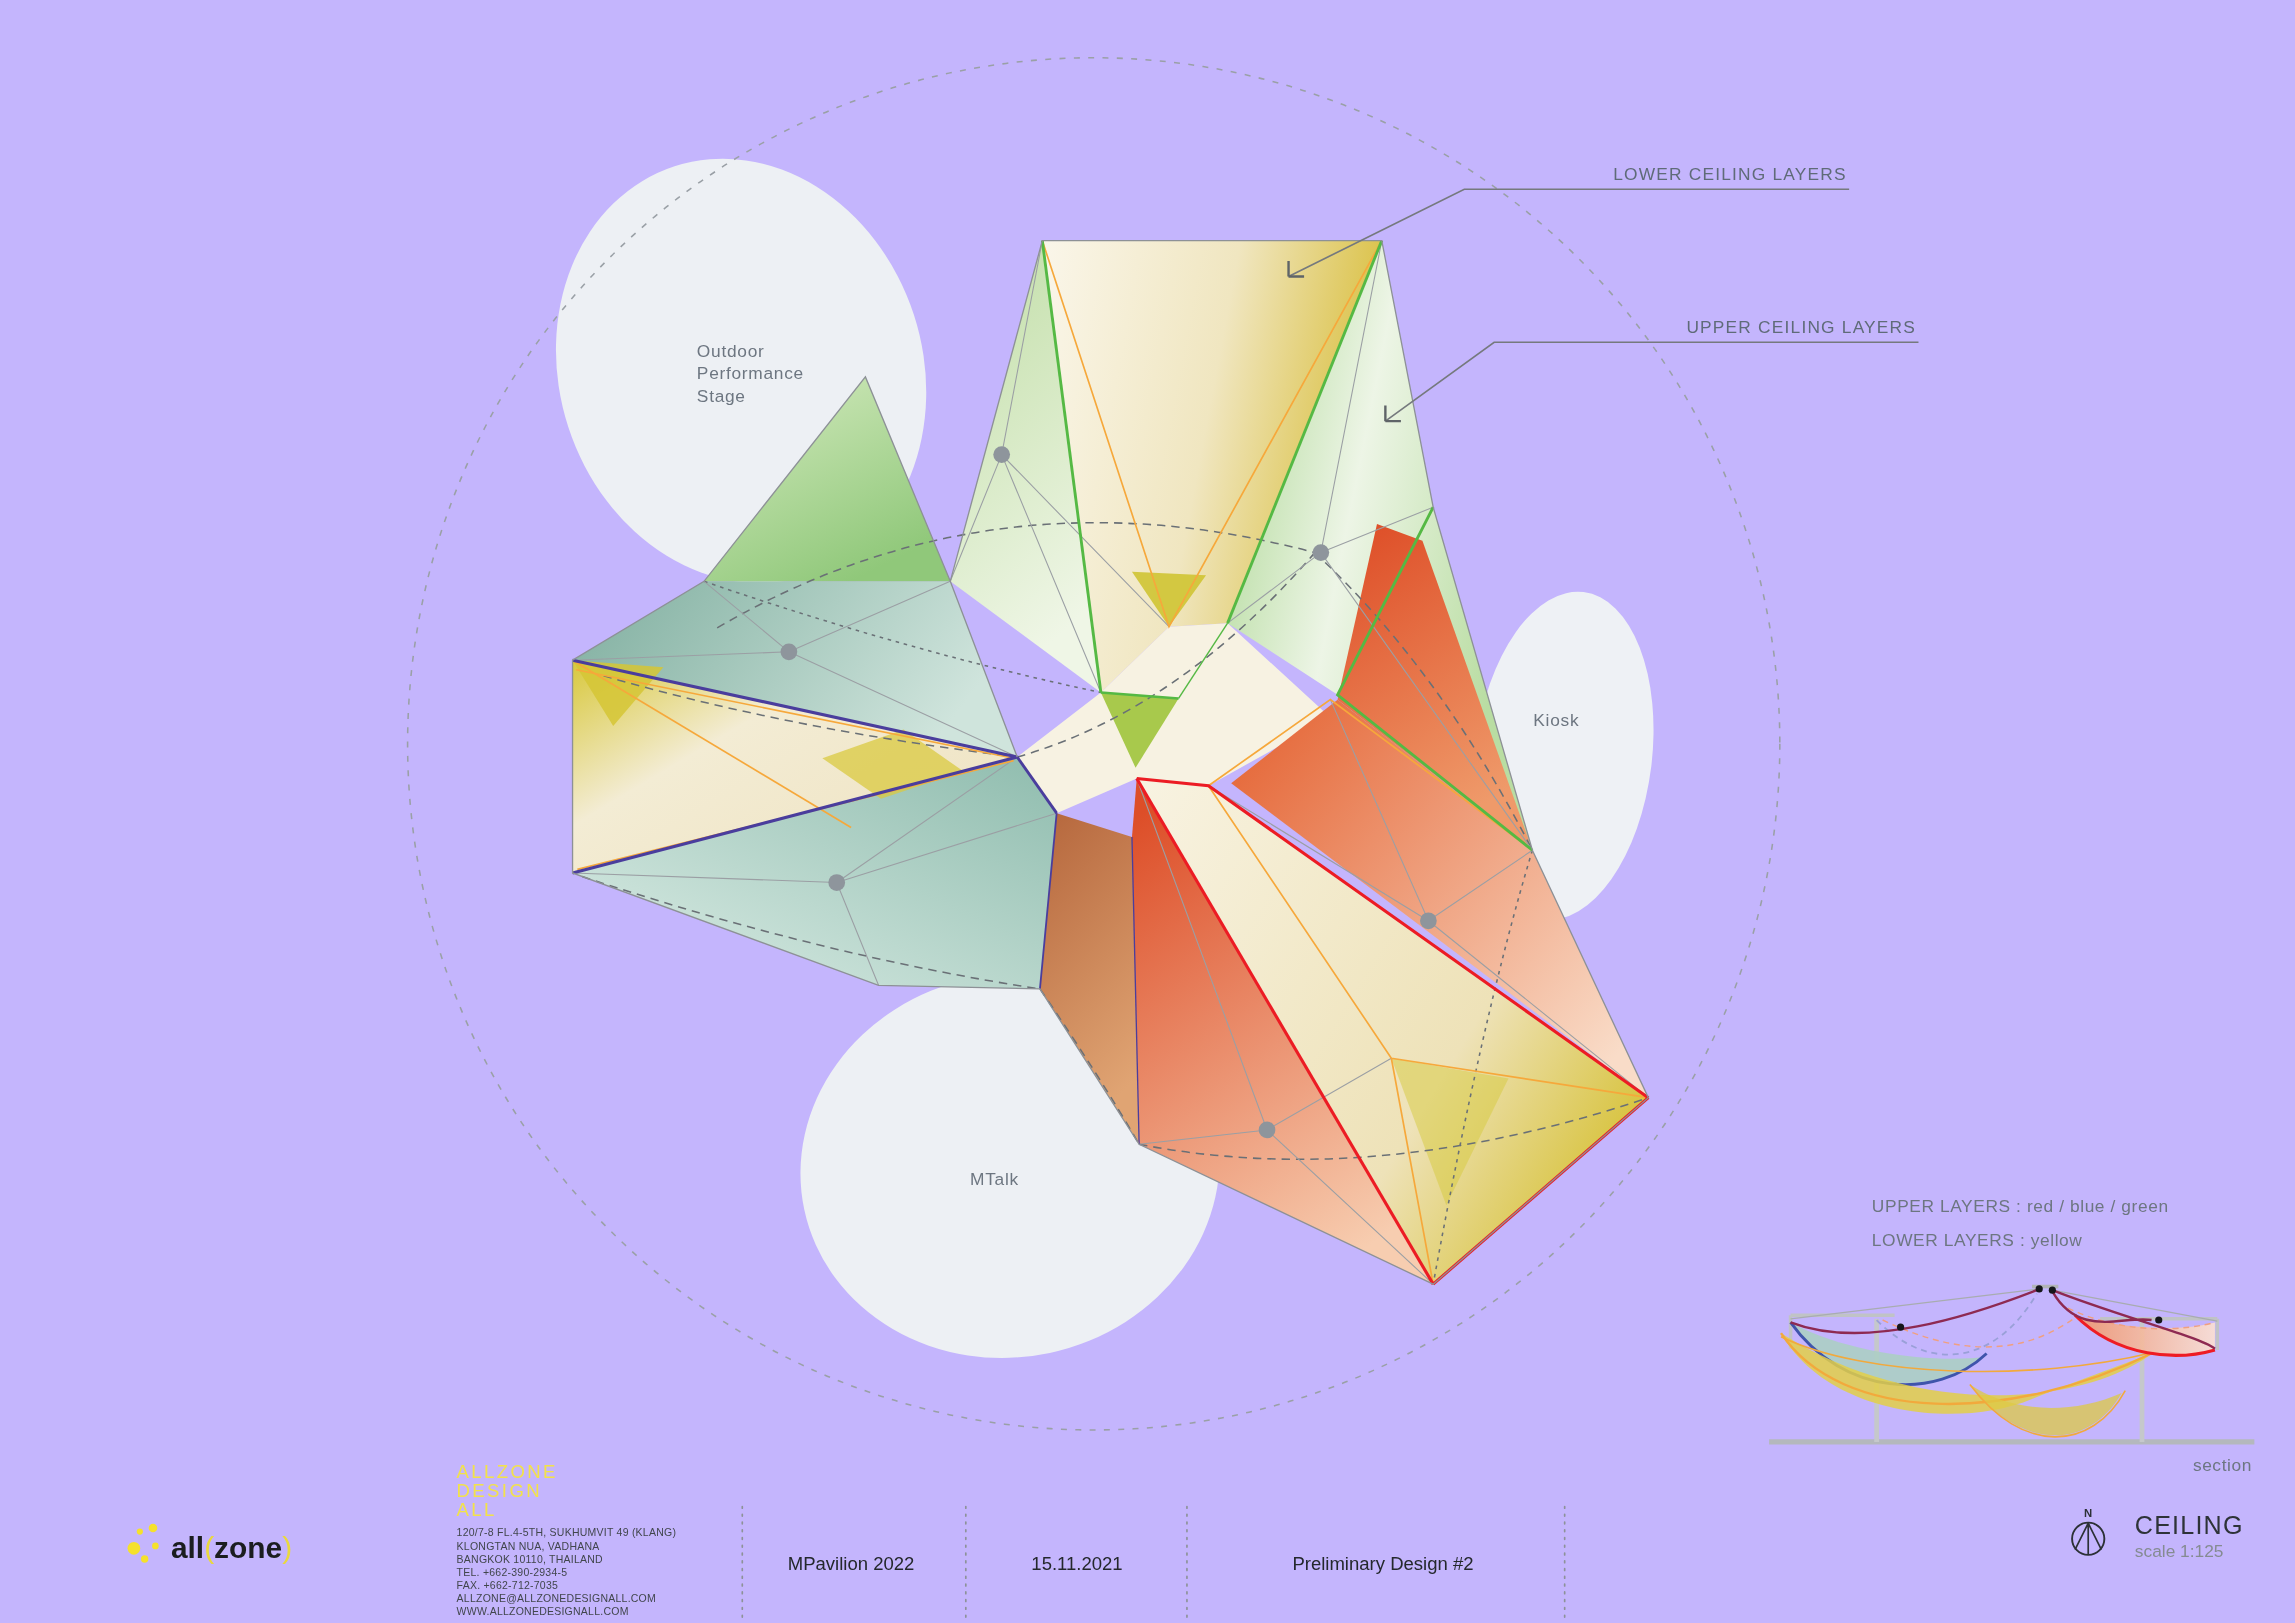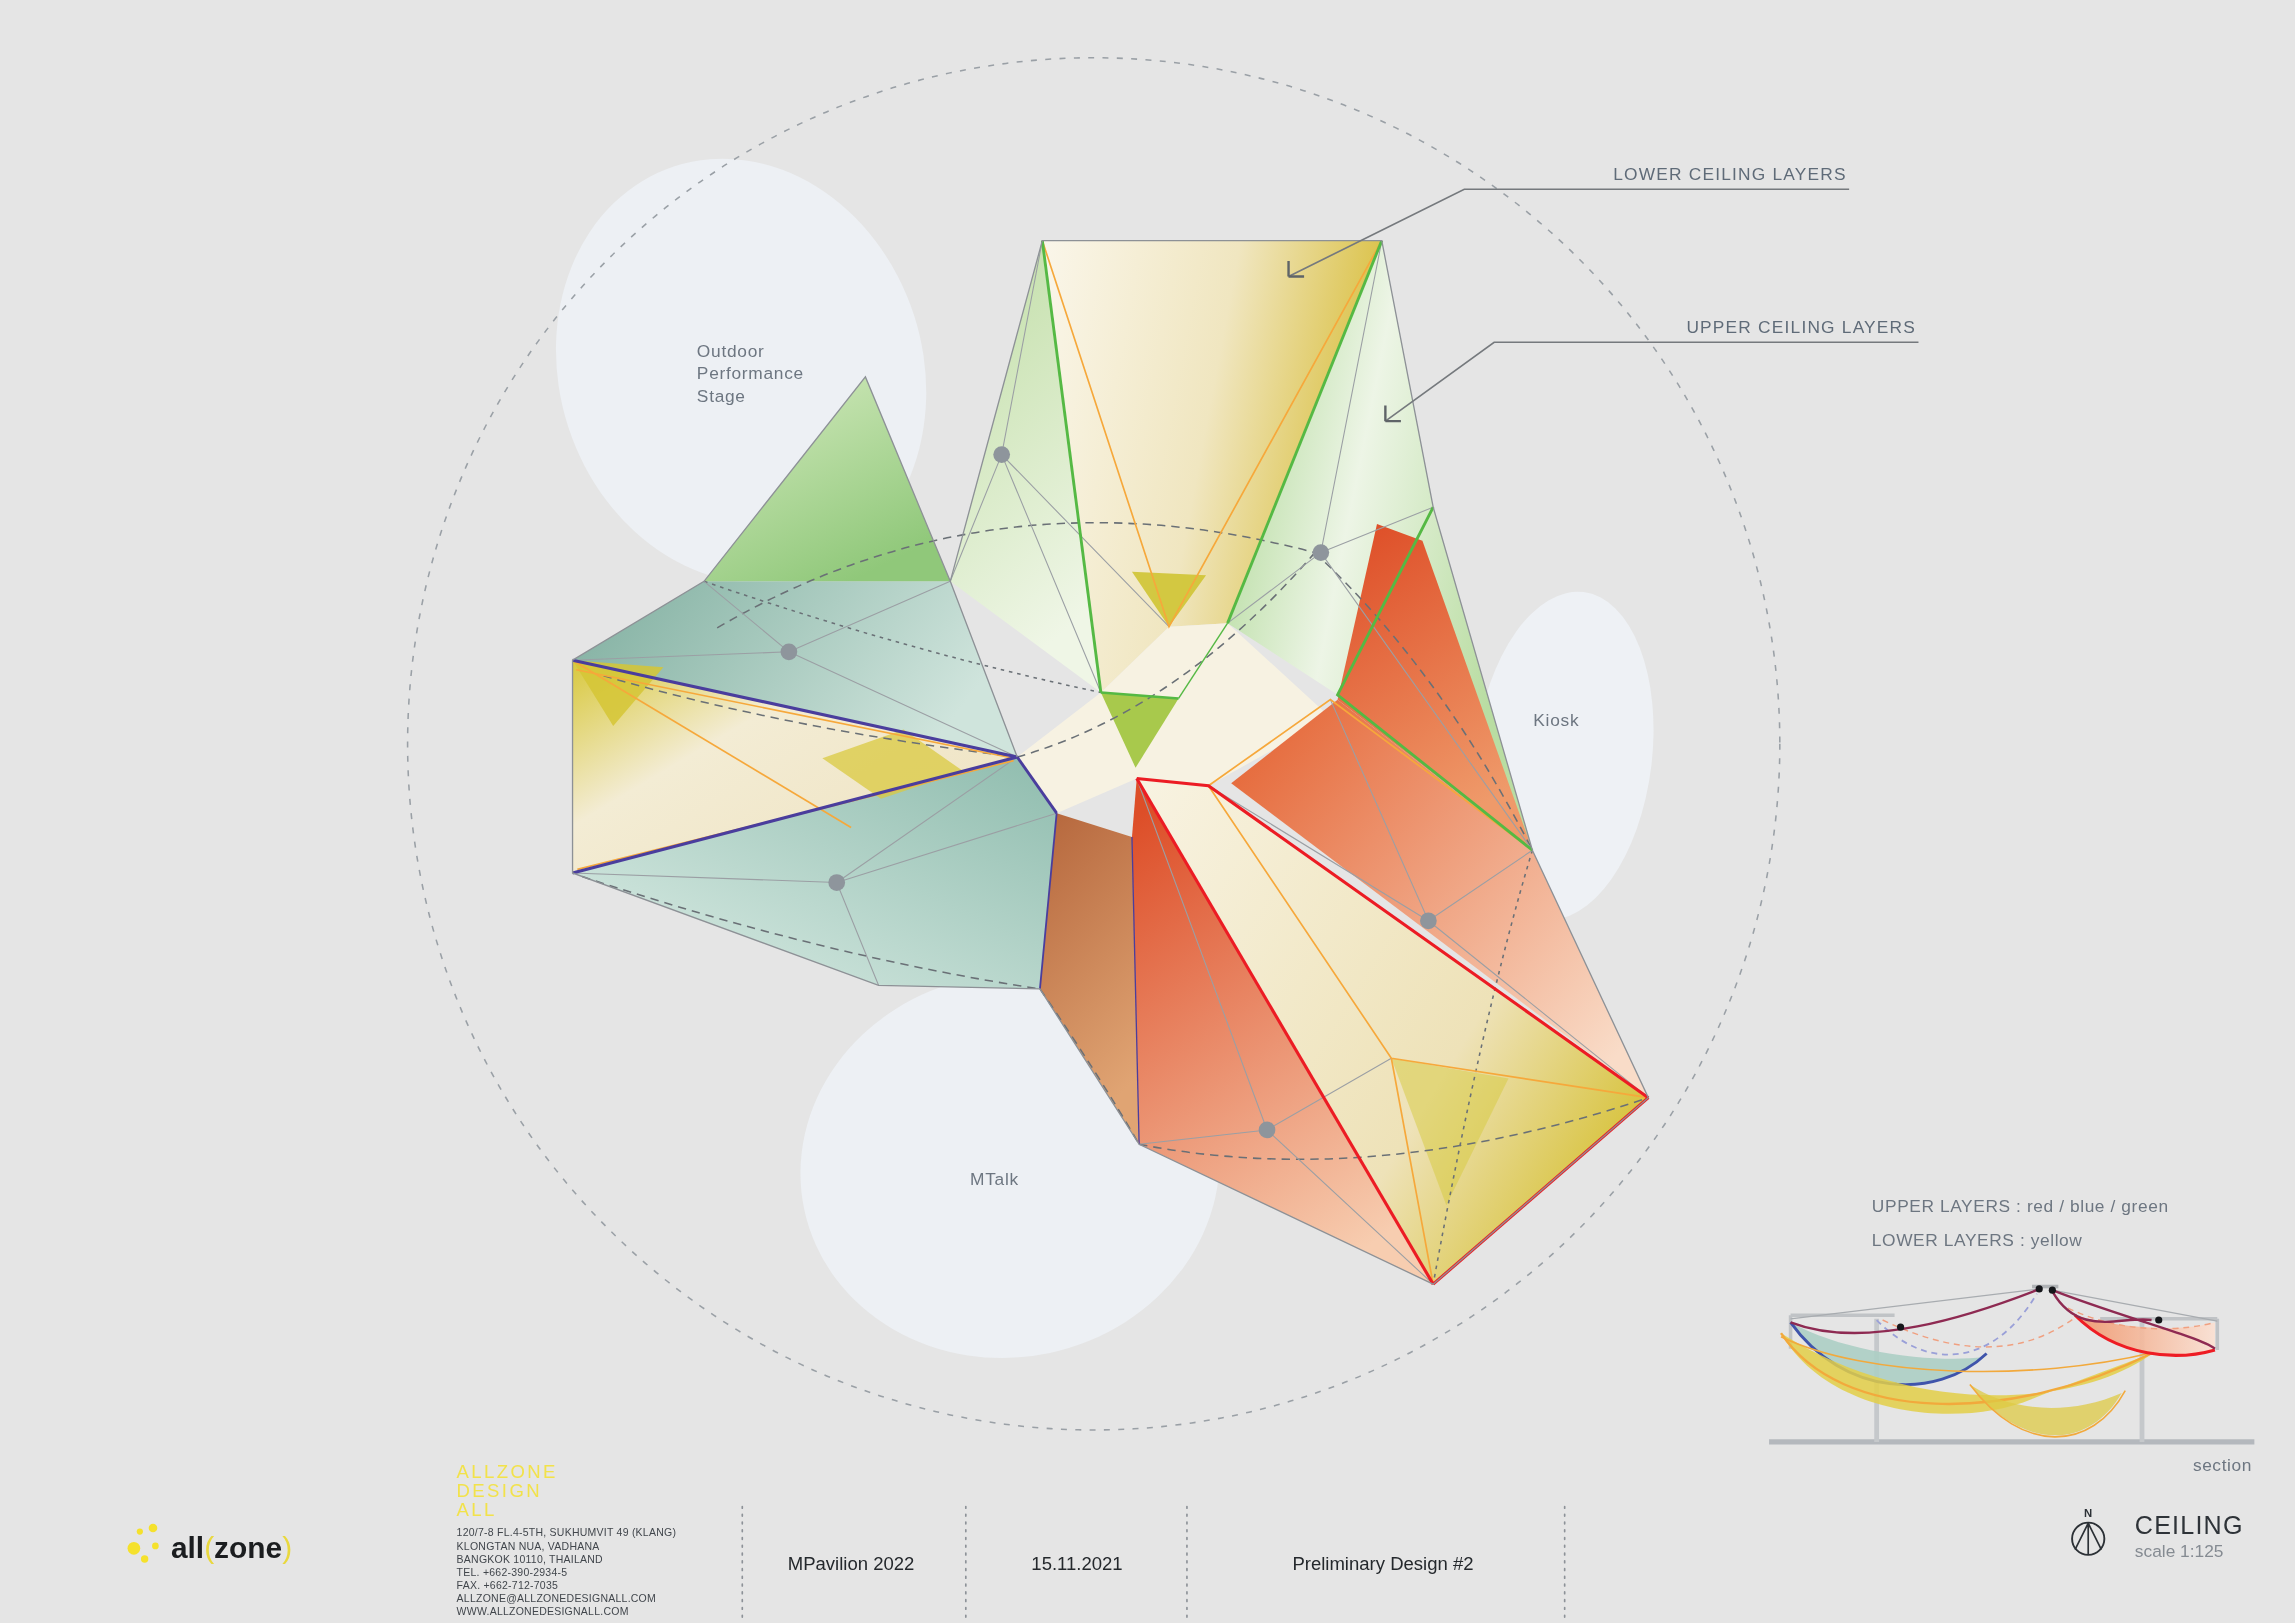--- a/index.html
+++ b/index.html
@@ -1,17 +1,17 @@
 <!DOCTYPE html>
 <html style="font-size:9.6px"><head>
 <meta charset="utf-8">
 <style>
   html,body{margin:0;padding:0;background:#ffffff;}
   body{font-family:"Liberation Sans", sans-serif;}
-  .sheet{width:2295px;height:1624px;overflow:hidden;background:#e5e5e5;}
+  .sheet{width:2295px;height:1624px;overflow:hidden;background:#c4b5fd;}
   svg{display:block;}
   text{font-family:"Liberation Sans", sans-serif;}
   .ann{fill:#6d7681;font-size:14.5px;letter-spacing:0.6px;}
   .ann-caps{fill:#5f6b78;font-size:14.5px;letter-spacing:1px;}
   .legend{fill:#6d7681;font-size:14.5px;letter-spacing:0.5px;}
   .tb-main{fill:#24282c;font-size:15.5px;}
   .tb-sheet{fill:#2e3338;font-size:21px;letter-spacing:1px;}
   .tb-scale{fill:#858b92;font-size:14.5px;}
   .firm{fill:#f2e24a;font-size:15.5px;letter-spacing:2px;font-weight:400;}
   .addr{fill:#41464c;font-size:8.8px;letter-spacing:0.2px;}

